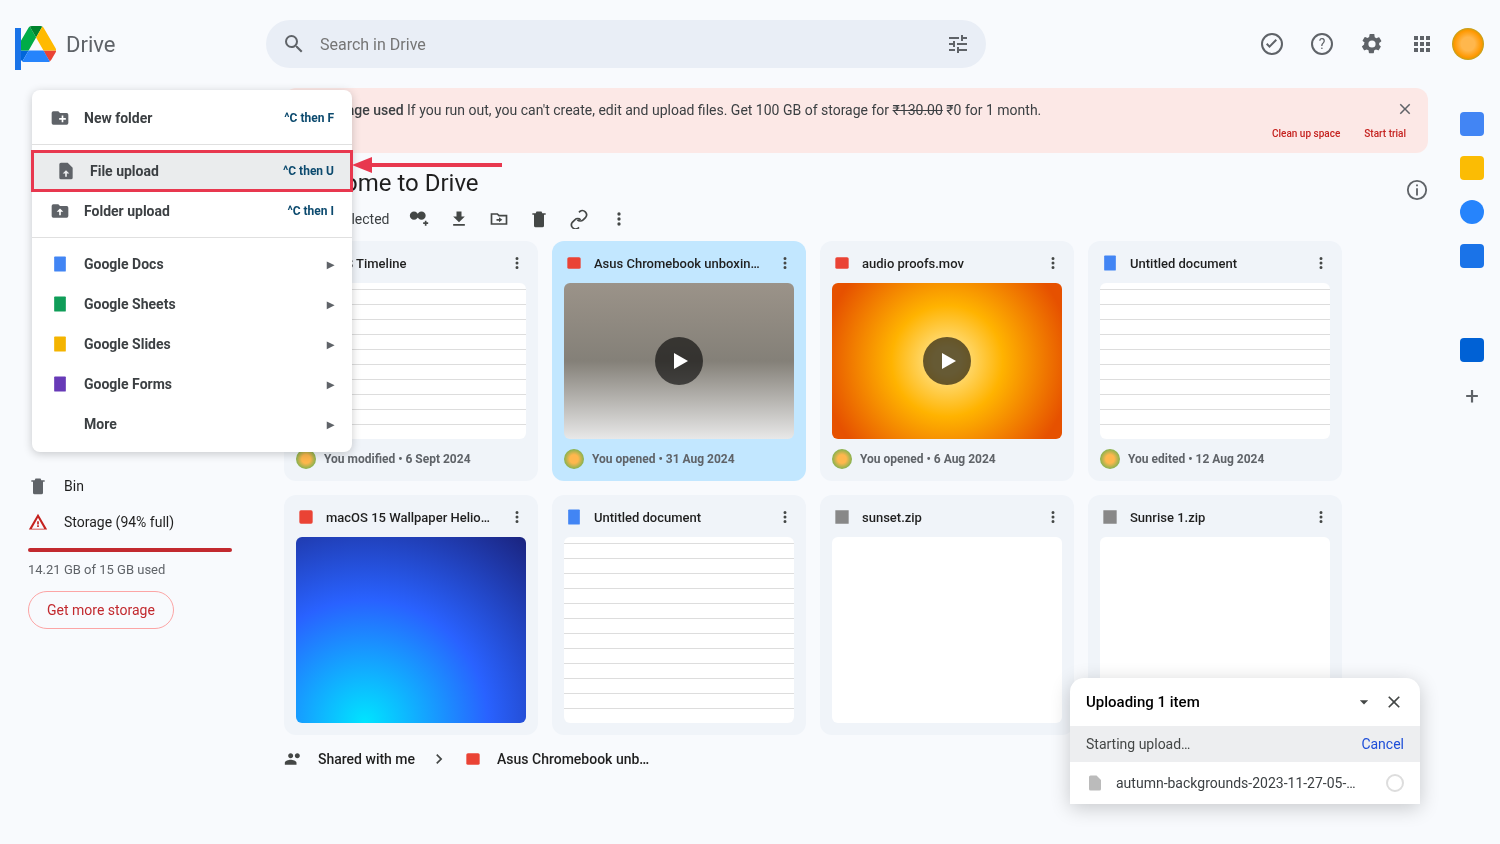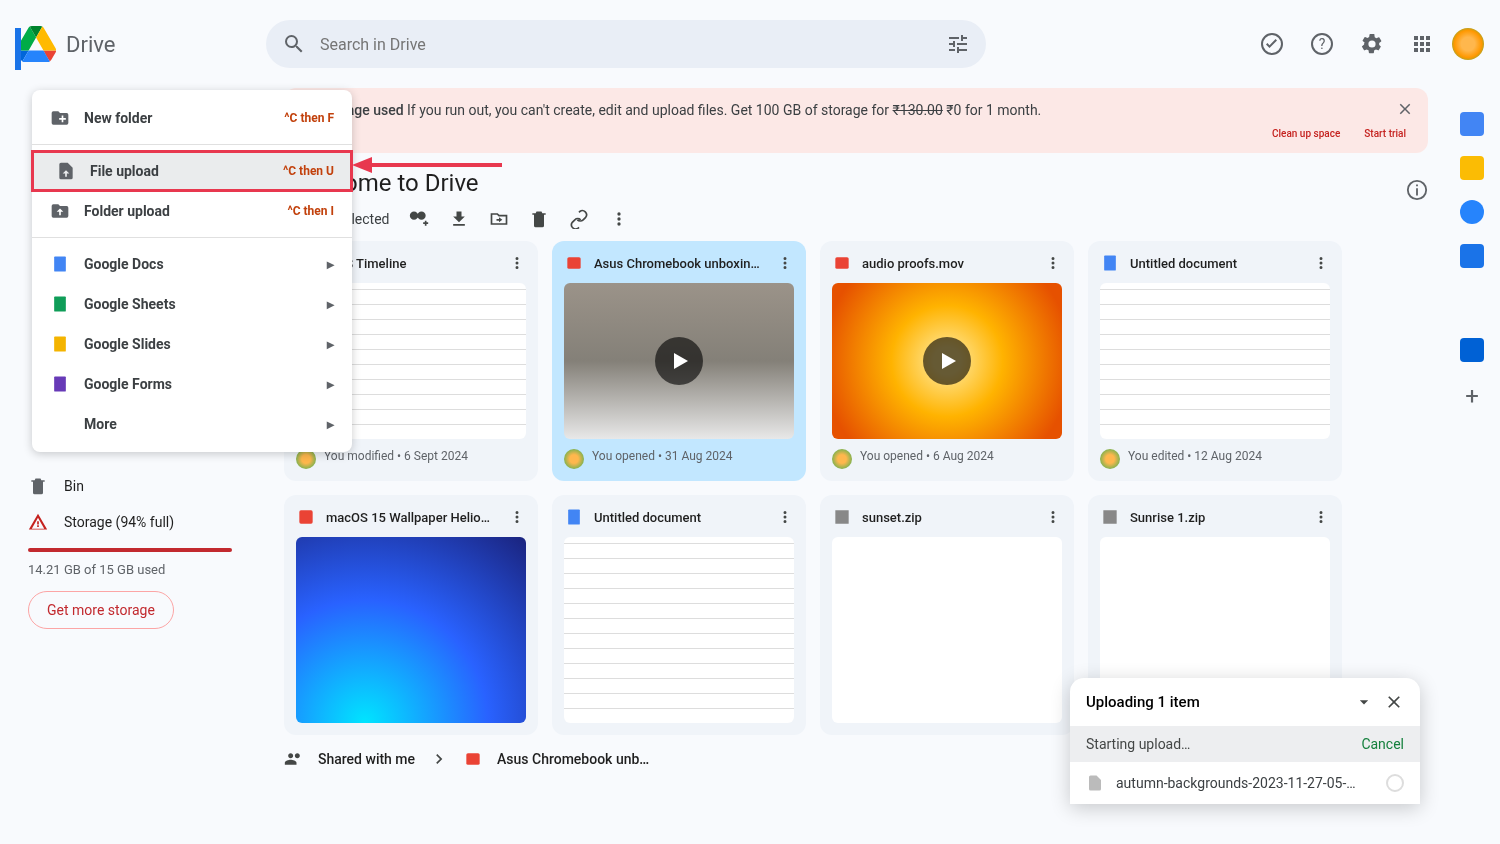--- a/index.html
+++ b/index.html
@@ -26,21 +26,21 @@
 .sidebar-item svg { width: 20px; height: 20px; color: #5f6368; }
 .storage-bar { margin: 8px 20px; height: 4px; background: #c2292e; border-radius: 2px; }
 .storage-text { padding: 2px 20px; font-size: 13px; color: #5f6368; }
 .storage-btn { margin: 12px 20px; border: 1px solid #fca5a5; border-radius: 24px; padding: 10px 18px; color: #c2292e; font-size: 14px; cursor: pointer; display: inline-block; }
 
 .context-menu { position: absolute; left: 32px; top: 90px; width: 320px; background: #fff; border-radius: 8px; box-shadow: 0 2px 10px rgba(0,0,0,.2); z-index: 100; padding: 8px 0; font-weight: bold; }
 .menu-item { display: flex; align-items: center; gap: 14px; padding: 10px 18px; font-size: 14px; color: #3c4043; cursor: pointer; }
 .menu-item.highlighted { background: #eaeced; outline: 3px solid #e8384f; outline-offset: -2px; padding-left: 24px; }
 .menu-item .mi-icon { width: 20px; height: 20px; color: #5f6368; display: flex; align-items: center; justify-content: center; }
 .menu-item .mi-label { flex: 1; }
-.menu-item .mi-shortcut { font-size: 12px; color: #c2410c; margin-left: 40px; }
+.menu-item .mi-shortcut { font-size: 12px; color: #0c4a6e; margin-left: 40px; }
 .menu-item .mi-chevron { color: #5f6368; }
 .docs-color { color: #4285f4 !important; }
 .sheets-color { color: #0f9d58 !important; }
 .slides-color { color: #f4b400 !important; }
 .forms-color { color: #673ab7 !important; }
 .menu-divider { height: 1px; background: #e0e0e0; margin: 6px 0; }
 
 .annotation-arrow { position: absolute; left: 352px; top: 155px; z-index: 101; }
 
 .main { flex: 1; padding: 0 16px 0 24px; }
@@ -64,40 +64,40 @@
 .card-icon { width: 20px; height: 20px; }
 .card-title { flex: 1; font-size: 13px; font-weight: 500; color: #1f1f1f; white-space: nowrap; overflow: hidden; text-overflow: ellipsis; }
 .card-more { color: #444746; cursor: pointer; }
 .thumb { flex: 1; background: #fff; border-radius: 6px; display: flex; align-items: center; justify-content: center; overflow: hidden; position: relative; }
 .thumb.video1 { background: linear-gradient(180deg, #9b9389 0%, #848078 50%, #e8e8e8 100%); }
 .thumb.video2 { background: radial-gradient(circle, #ffe082 10%, #ffb300 40%, #e65100 90%); }
 .thumb.img1 { background: radial-gradient(circle at 30% 100%, #00e5ff, #2962ff 50%, #1a237e); }
 .thumb.docprev { background: #fff; background-image: repeating-linear-gradient(0deg, transparent 0 14px, #ddd 14px 15px); }
 .play-btn { width: 48px; height: 48px; border-radius: 50%; background: rgba(0,0,0,.6); display: flex; align-items: center; justify-content: center; }
 .play-btn::after { content: ''; border-left: 14px solid #fff; border-top: 8px solid transparent; border-bottom: 8px solid transparent; margin-left: 4px; }
-.card-foot { display: flex; gap: 8px; font-size: 12px; color: #5f6368; }
+.card-foot { display: flex; align-items: center; gap: 8px; font-size: 12px; color: #5f6368; font-weight: bold; }
 .mini-avatar { width: 20px; height: 20px; border-radius: 50%; background: radial-gradient(circle, #ffb74d 30%, #4caf50 90%); }
 
 .breadcrumb { display: flex; align-items: center; gap: 14px; padding: 14px 0; font-size: 14px; color: #1f1f1f; font-weight: 500; }
 .breadcrumb svg { width: 20px; height: 20px; color: #444746; }
 
 .right-rail { width: 56px; display: flex; flex-direction: column; align-items: center; gap: 20px; padding-top: 24px; }
 .rail-app { width: 24px; height: 24px; border-radius: 4px; }
 .rail-cal { background: #4285f4; }
 .rail-keep { background: #fbbc04; }
 .rail-tasks { background: #2684fc; border-radius: 50%; }
 .rail-contacts { background: #1a73e8; }
 .rail-box { background: #0061d5; }
 .rail-plus { color: #5f6368; font-size: 24px; }
 
 .upload-panel { position: absolute; right: 80px; bottom: 40px; width: 350px; background: #fff; border-radius: 14px 14px 0 0; box-shadow: 0 4px 20px rgba(0,0,0,.2); overflow: hidden; z-index: 50; }
 .up-head { display: flex; align-items: center; padding: 14px 16px; gap: 10px; font-size: 15px; font-weight: 500; }
 .up-head .spacer { flex: 1; }
 .up-status { background: #edeef0; display: flex; align-items: center; justify-content: space-between; padding: 10px 16px; font-size: 14px; color: #444746; }
-.up-status .cancel { color: #15803d; cursor: pointer; text-align: right; }
+.up-status .cancel { color: #1d4ed8; cursor: pointer; text-align: right; }
 .up-item { display: flex; align-items: center; padding: 12px 16px; gap: 12px; font-size: 14px; color: #3c4043; }
 .up-item .fname { flex: 1; white-space: nowrap; overflow: hidden; text-overflow: ellipsis; }
 .spinner { width: 18px; height: 18px; border: 2px solid #ddd; border-radius: 50%; }
 </style>
 </head>
 <body>
 
 <div class="browser-chrome"></div>
 
 <div class="header">

